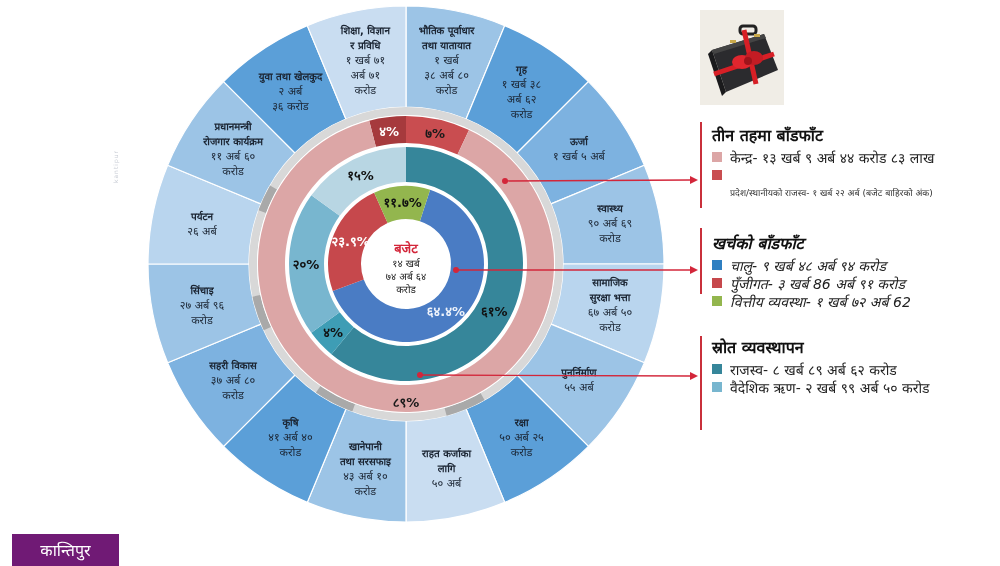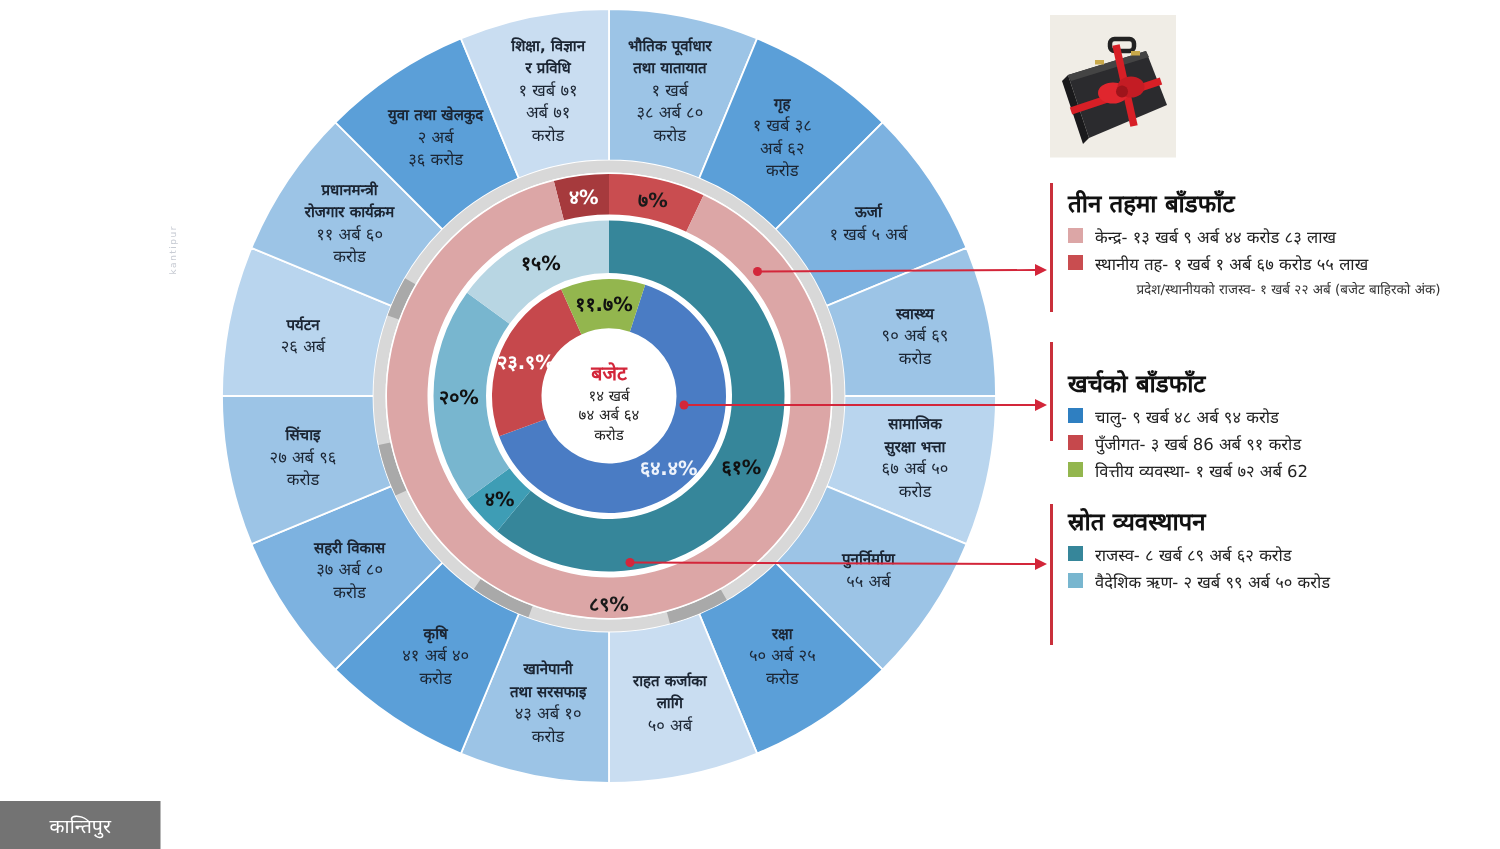--- a/index.html
+++ b/index.html
@@ -6,26 +6,26 @@
   body { width: 1000px; height: 566px; position: relative; overflow: hidden;
          font-family: "DejaVu Sans", sans-serif; }
   #chart-svg { position: absolute; left: 0; top: 0; }
   .sector-label { font-family: "DejaVu Sans", sans-serif; fill: #1b2533; }
   .sector-name { font-weight: bold; font-size: 10px; }
   .sector-amt { font-size: 11px; }
   .pct { font-family: "DejaVu Sans", sans-serif; font-weight: bold; font-size: 13px; }
   .legend { position: absolute; left: 700px; width: 300px; }
   .legend-border { position: absolute; left: 700px; width: 2px; background: #c9303b; }
   .legend-title { font-weight: bold; font-size: 16px; color: #111; margin: 0 0 4px 12px; }
-  .legend-item { display: flex; align-items: center; font-size: 11px; color: #222; margin: 0 0 4px 12px; height: 14px; }
+  .legend-item { display: flex; align-items: center; font-size: 14px; color: #222; margin: 0 0 4px 12px; height: 14px; }
   .legend-item .sw { width: 10px; height: 10px; margin-right: 8px; flex: 0 0 auto; }
-  .legend-note { font-size: 9px; color: #333; margin: 0 12px 0 30px; text-align: center; }
+  .legend-note { font-size: 9px; color: #333; margin: 0 12px 0 30px; }
   .briefcase-box { position: absolute; left: 700px; top: 10px; width: 84px; height: 95px; background: #f0ede6; }
-  .logo { position: absolute; left: 0; top: 534px; width: 107px; height: 32px; background: #737373;
-          color: #ffffff; font-size: 13px; display: flex; align-items: center; justify-content: center; }
+  .logo { position: absolute; left: 12px; top: 534px; width: 107px; height: 32px; background: #701a75;
+          color: #ffffff; font-size: 16px; display: flex; align-items: center; justify-content: center; }
   .watermark { position: absolute; left: 112px; top: 150px; font-size: 6px; color: #c8ccd4;
                writing-mode: vertical-rl; transform: rotate(180deg); letter-spacing: 1px; }
 </style>
 </head>
 <body>
 
 <svg id="chart-svg" width="1000" height="566" viewBox="0 0 1000 566">
   <g id="outer-sectors">
       <path d="M406,6 A258,258 0 0 1 504.7323255501932,25.63908061208801 L466.0812988813191,118.95091339572798 A157,157 0 0 0 406,107 Z" fill="#9cc4e6" stroke="#ffffff" stroke-width="1.2"></path>
       <path d="M504.7323255501932,25.63908061208801 A258,258 0 0 1 588.4335495461293,81.56645045387074 L517.015764646288,152.98423535371205 A157,157 0 0 0 466.0812988813191,118.95091339572798 Z" fill="#5b9fd8" stroke="#ffffff" stroke-width="1.2"></path>
@@ -175,27 +175,26 @@
 
 <div class="legend-border" style="top:122px;height:86px;"></div>
 <div class="legend" style="top:124px;">
   <div class="legend-title">तीन तहमा बाँडफाँट</div>
   <div class="legend-item">
       <span class="sw" style="background:#dca6a6"></span>
       <span>केन्द्र- १३ खर्ब ९ अर्ब ४४ करोड ८३ लाख</span>
     </div>
   <div class="legend-item">
       <span class="sw" style="background:#c94d50"></span>
-      <span>स्थानीय तह- १ खर्ब १ अर्ब ६७ करोड ५५ लाख</span>
     </div>
   <div class="legend-note">प्रदेश/स्थानीयको राजस्व- १ खर्ब २२ अर्ब (बजेट बाहिरको अंक)</div>
 </div>
 
 <div class="legend-border" style="top:228px;height:66px;"></div>
-<div class="legend" style="top:244px;">
+<div class="legend" style="top:232px;font-style:italic;">
   <div class="legend-title">खर्चको बाँडफाँट</div>
   <div class="legend-item">
       <span class="sw" style="background:#2f7fc1"></span>
       <span>चालु- ९ खर्ब ४८ अर्ब ९४ करोड</span>
     </div>
   <div class="legend-item">
       <span class="sw" style="background:#c6484c"></span>
       <span>पुँजीगत- ३ खर्ब 86 अर्ब ९१ करोड</span>
     </div>
   <div class="legend-item">

